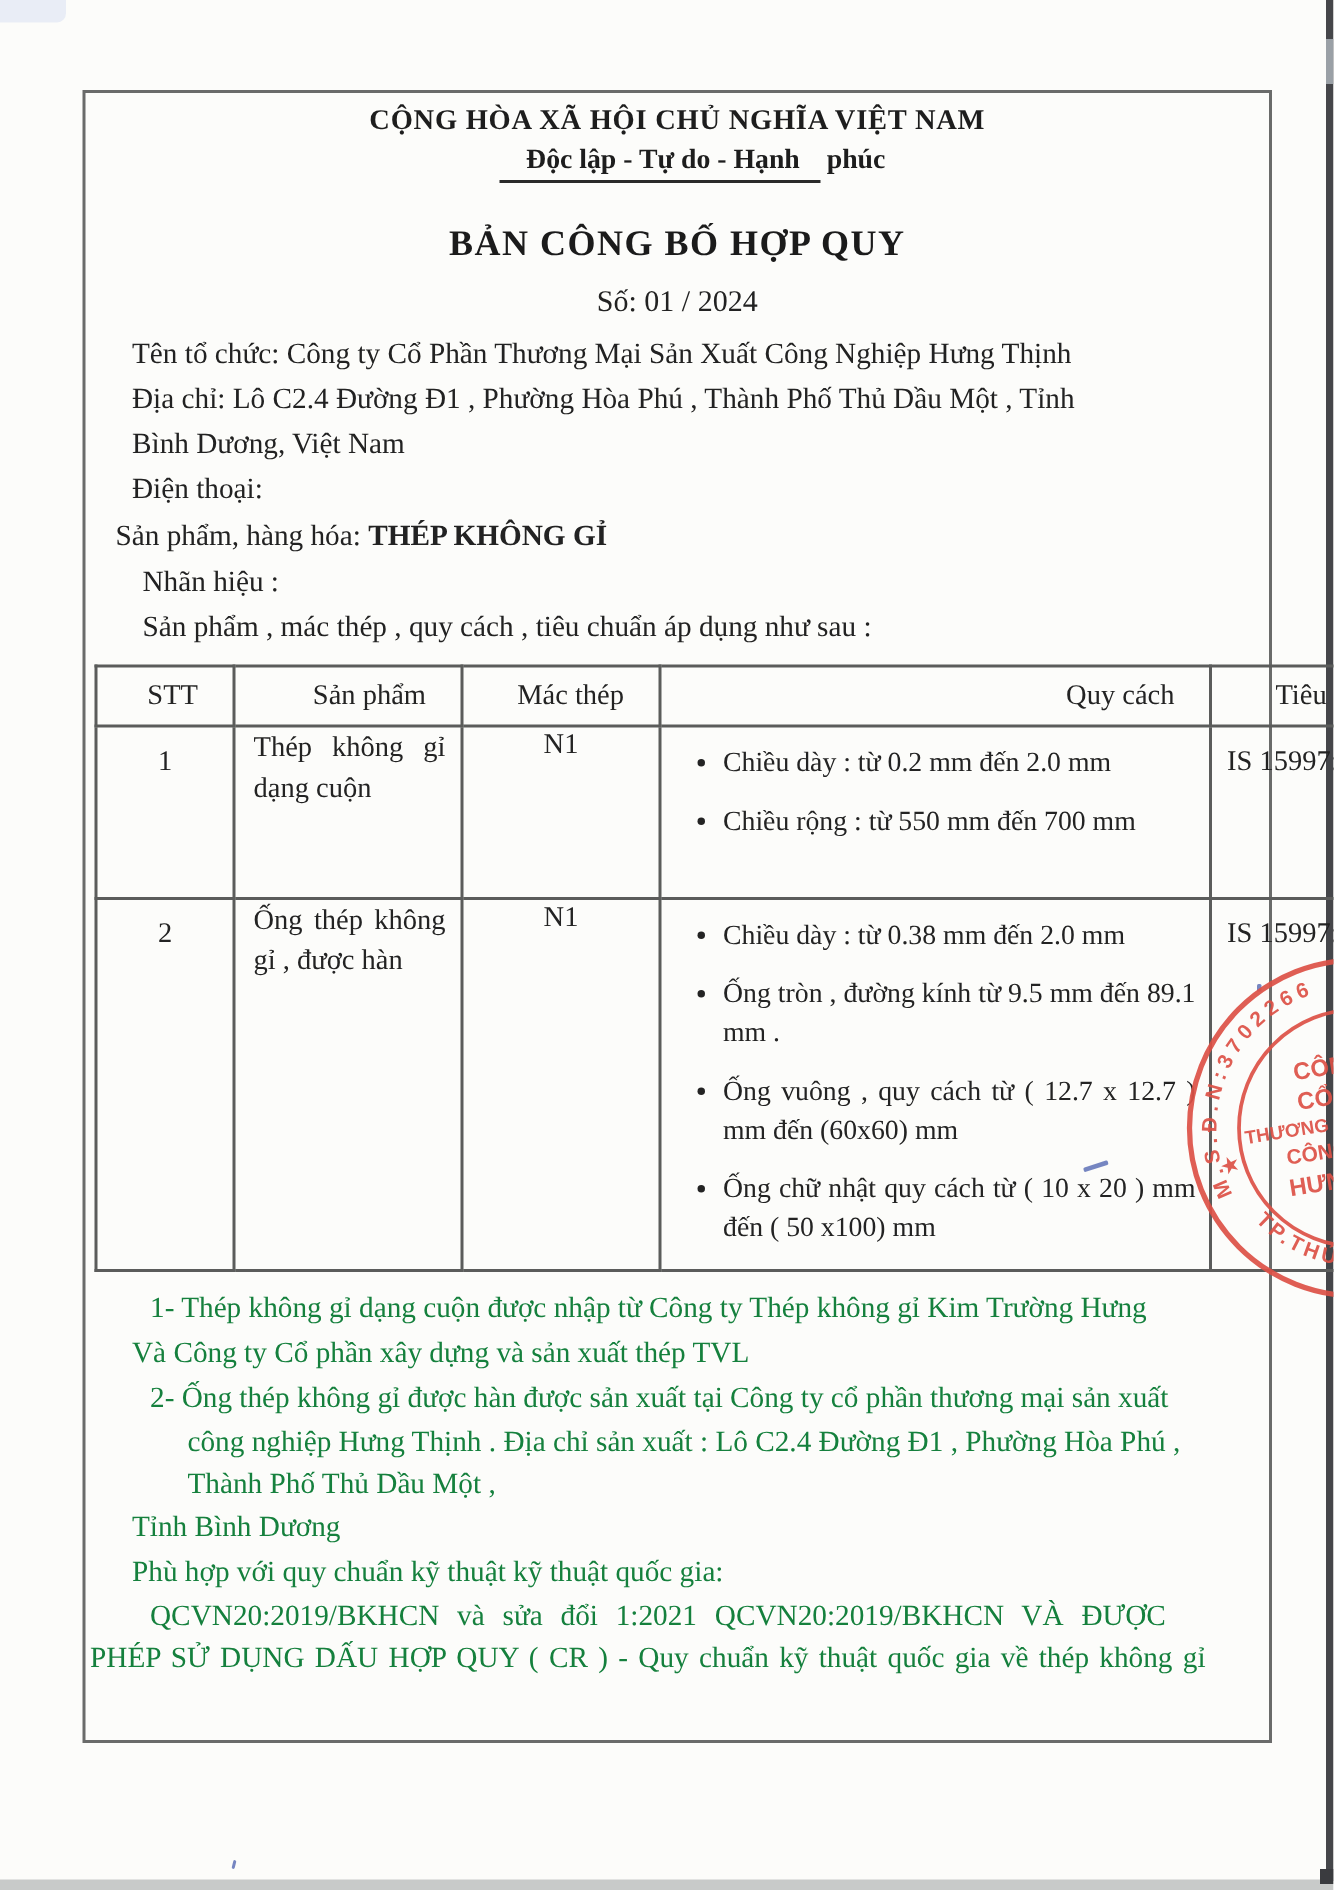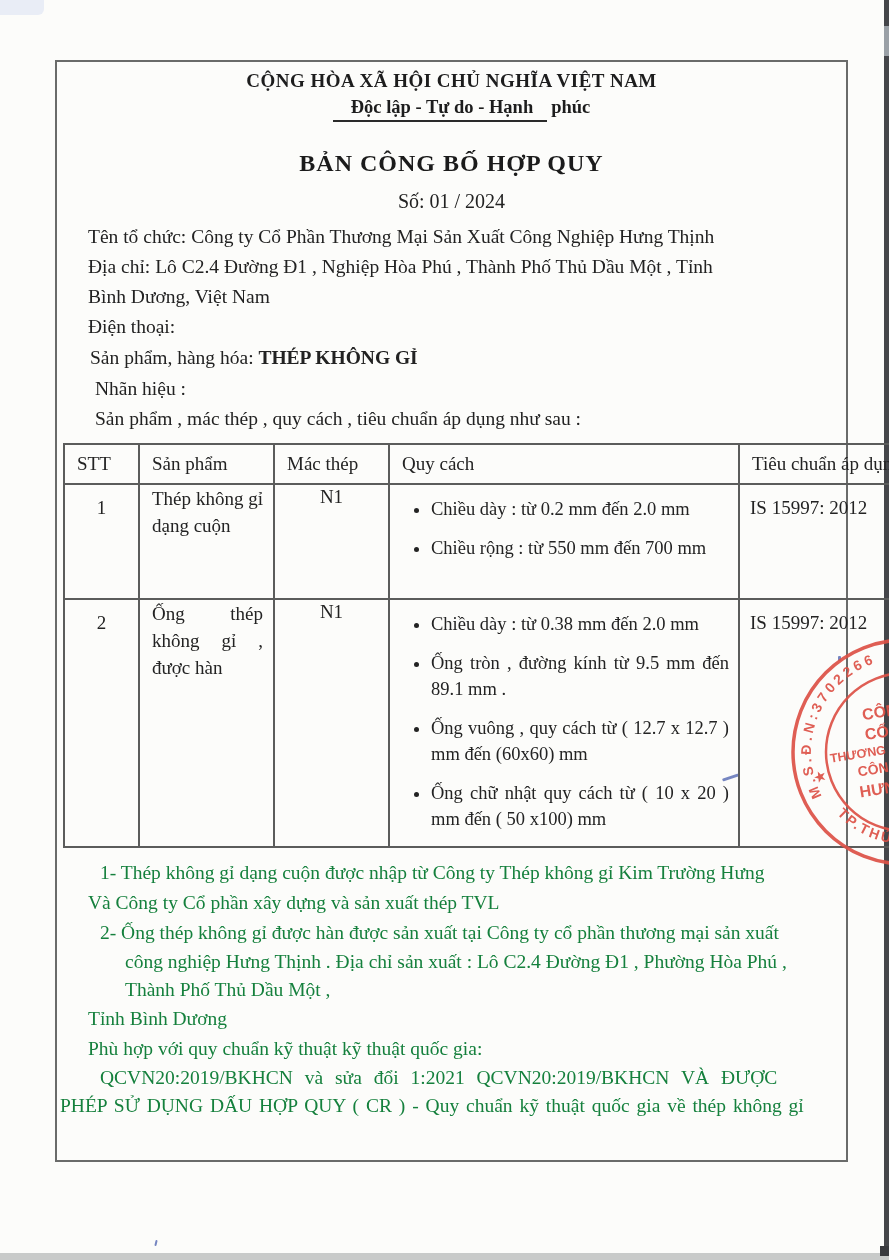--- a/index.html
+++ b/index.html
@@ -32,31 +32,31 @@
   .slogan-t{padding-left:4px;}
   .title{position:absolute;left:55px;top:150px;width:793px;text-align:center;
     font-weight:bold;font-size:24px;letter-spacing:1px;color:#1b1b1b;}
   .doc-no{position:absolute;left:55px;top:190px;width:793px;text-align:center;font-size:20px;}
   
   .para{position:absolute;font-size:19.5px;color:#222;white-space:nowrap;}
   .p-org{left:88px;top:226px;}
   .p-addr1{left:88px;top:256px;}
   .p-addr2{left:88px;top:286px;}
   .p-phone{left:88px;top:316px;}
-  .p-product{left:90px;top:347px;}
+  .p-product{left:77px;top:347px;}
   .p-brand{left:95px;top:378px;}
   .p-intro{left:95px;top:408px;}
   .bold{font-weight:bold;}
   
   table.spec{
     position:absolute;left:63px;top:443px;width:775px;
     border-collapse:collapse;table-layout:fixed;font-size:19px;color:#232323;
   }
   table.spec th,table.spec td{border:2px solid #5b5c5b;vertical-align:top;}
-  table.spec th{font-weight:normal;text-align:left;padding:8px 6px 6px 12px;height:24px;}
+  table.spec th{font-weight:normal;text-align:right;padding:8px 23px 6px 12px;height:24px;}
   th.c-stt,td.c-stt{width:55px;text-align:center;padding-left:2px;padding-right:2px;}
   th.c-prod,td.c-prod{width:115px;}
   th.c-grade,td.c-grade{width:95px;}
   th.c-spec,td.c-spec{width:330px;}
   th.c-std,td.c-std{width:180px;}
   td.c-stt{padding-top:12px;}
   td.c-prod{padding:0 10px 0 12px;text-align:justify;line-height:27px;}
   td.c-grade{text-align:center;}
   td.c-std{padding:12px 8px 0 10px;}
   td.c-spec ul{margin:10px 8px 0 0;}
@@ -96,21 +96,21 @@
 <div class="page-border"></div>
 
 <div class="nat-header">CỘNG HÒA XÃ HỘI CHỦ NGHĨA VIỆT NAM</div>
 <div class="slogan">
   <span class="slogan-u">Độc lập - Tự do - Hạnh</span><span class="slogan-t">phúc</span>
 </div>
 <div class="title">BẢN CÔNG BỐ HỢP QUY</div>
 <div class="doc-no">Số: 01 / 2024</div>
 
 <div class="para p-org">Tên tổ chức: Công ty Cổ Phần Thương Mại Sản Xuất Công Nghiệp Hưng Thịnh</div>
-<div class="para p-addr1">Địa chỉ: Lô C2.4 Đường Đ1 , Nghiệp Hòa Phú , Thành Phố Thủ Dầu Một , Tỉnh</div>
+<div class="para p-addr1">Địa chỉ: Lô C2.4 Đường Đ1 , Phường Hòa Phú , Thành Phố Thủ Dầu Một , Tỉnh</div>
 <div class="para p-addr2">Bình Dương, Việt Nam</div>
 <div class="para p-phone">Điện thoại:</div>
 <div class="para p-product">
   <span>Sản phẩm, hàng hóa:</span>
   <span class="bold">THÉP KHÔNG GỈ</span>
 </div>
 <div class="para p-brand">Nhãn hiệu :</div>
 <div class="para p-intro">Sản phẩm , mác thép , quy cách , tiêu chuẩn áp dụng như sau :</div>
 
 <table class="spec">

